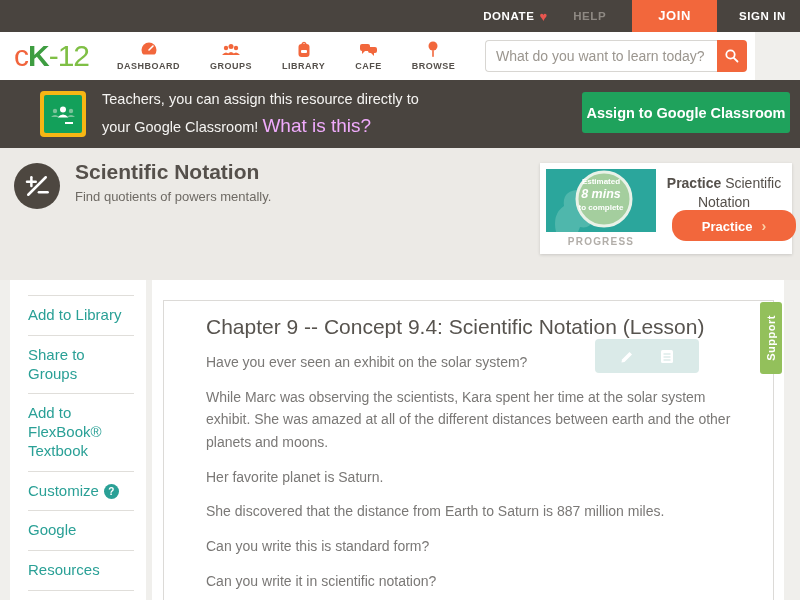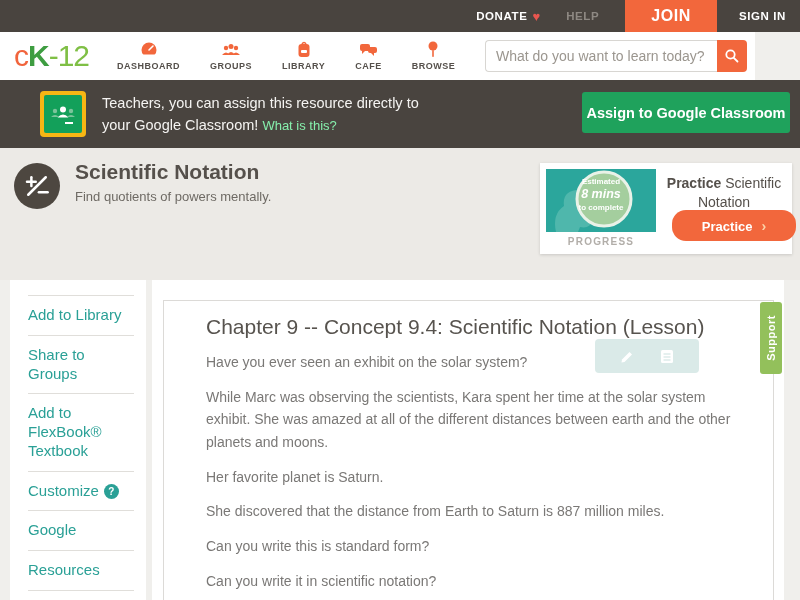--- a/index.html
+++ b/index.html
@@ -6,21 +6,21 @@
   body { font-family: "Liberation Sans", sans-serif; background:#fff; }
   .screen { position:relative; width:800px; height:600px; overflow:hidden; background:#F0EFEC; }
 
   
   .topbar { position:absolute; left:0; top:0; width:800px; height:32px; background:#49443F;
             display:flex; align-items:center; justify-content:flex-end; }
   .tb-link { color:#fff; font-size:11.5px; font-weight:bold; letter-spacing:.6px; cursor:pointer; }
   .tb-heart { color:#E8564F; font-size:13px; margin-left:5px; }
   .tb-help { color:#8E8983; margin-left:26px; }
   .tb-join { background:#F2673C; color:#fff; height:32px; line-height:32px; padding:0 26px;
-             margin-left:26px; font-size:16px; font-weight:bold; letter-spacing:.6px; cursor:pointer; }
+             margin-left:26px; font-size:13px; font-weight:bold; letter-spacing:.6px; cursor:pointer; }
   .tb-signin { margin-left:22px; margin-right:14px; }
 
   
   .navbar { position:absolute; left:0; top:32px; width:755px; height:48px; background:#fff;
             display:flex; align-items:center; }
   .logo { font-size:30px; margin-left:14px; letter-spacing:-1px; cursor:pointer; white-space:nowrap; }
   .logo .lc { color:#F1643C; }
   .logo .lk { color:#3E9D41; font-weight:bold; }
   .logo .l12 { color:#7FBF45; }
   .nav-items { display:flex; margin-left:28px; }
@@ -36,21 +36,21 @@
                 display:flex; align-items:center; justify-content:center; cursor:pointer; }
 
   
   .banner { position:absolute; left:0; top:80px; width:800px; height:68px; background:#49443F;
             display:flex; align-items:center; }
   .gc-icon { position:relative; width:46px; height:46px; margin-left:40px; background:#F7B614;
              border-radius:4px; flex:none; }
   .gc-inner { position:absolute; left:4px; top:4px; right:4px; bottom:4px; background:#13A05A;
               border-radius:2px; display:flex; align-items:center; justify-content:center; }
   .banner-text { margin-left:16px; color:#F5F4F2; font-size:14.5px; line-height:1.55; }
-  .banner-link { color:#86efac; font-size:13px; cursor:pointer; }
+  .banner-link { color:#f0abfc; font-size:19px; cursor:pointer; }
   .assign-btn { position:absolute; right:10px; top:12px; width:208px; height:41px; background:#1FA25C;
                 border:none; border-radius:3px; color:#fff; font-weight:bold; font-size:14.5px;
                 font-family:"Liberation Sans", sans-serif; cursor:pointer; }
 
   
   .header { position:absolute; left:0; top:148px; width:800px; height:132px; background:#ECEAE6; }
   .concept-icon { position:absolute; left:14px; top:15px; width:46px; height:46px; border-radius:50%;
                   background:#4D4740; display:flex; align-items:center; justify-content:center; }
   .hdr-title { position:absolute; left:75px; top:12px; font-size:21px; font-weight:bold; color:#55504B; }
   .hdr-sub   { position:absolute; left:75px; top:41px; font-size:13px; color:#6E6A64; }

